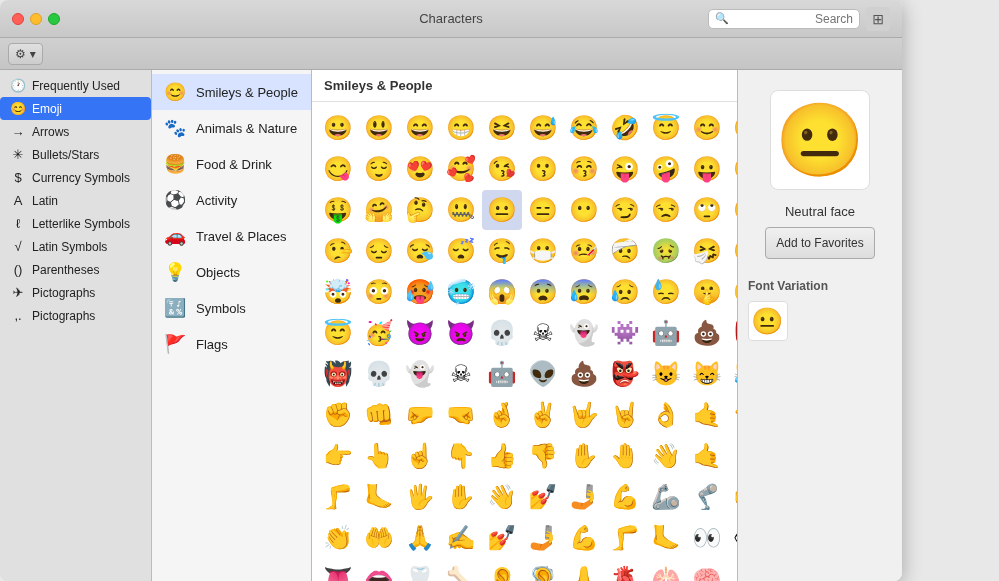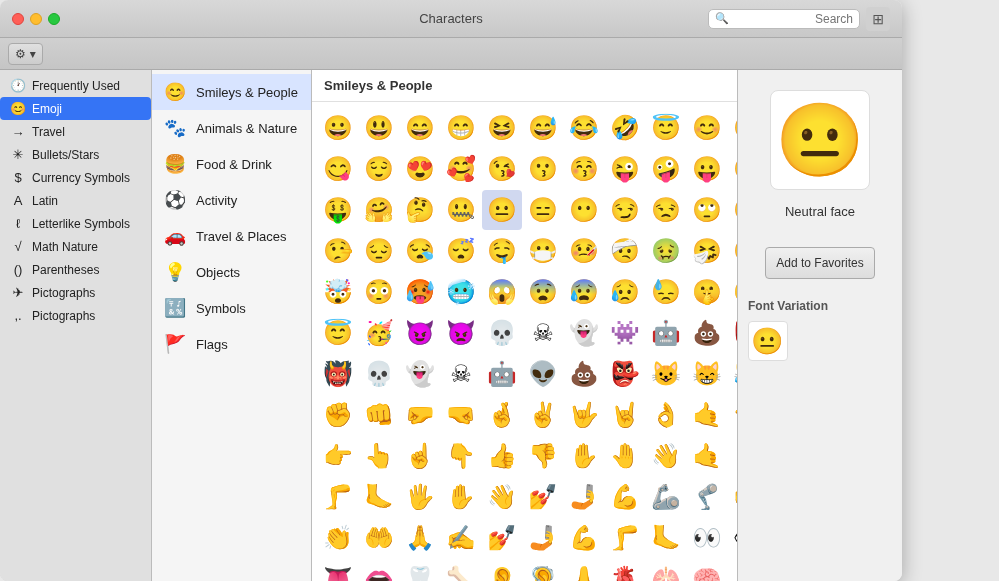--- a/index.html
+++ b/index.html
@@ -213,21 +213,21 @@
       font-size: 72px;
       background: white;
       border: 1px solid #ddd;
       border-radius: 8px;
       margin-bottom: 14px;
     }
     .emoji-name {
       font-size: 13px;
       color: #333;
       font-weight: 500;
-      margin-bottom: 28px;
+      margin-bottom: 8px;
       text-align: center;
     }
     .add-favorites-btn {
       font-size: 12px;
       color: #333;
       background: linear-gradient(to bottom, #f0f0f0, #ddd);
       border: 1px solid #aaa;
       border-radius: 4px;
       padding: 8px 10px;
       cursor: pointer;
@@ -285,41 +285,41 @@
       <div class="sidebar-item">
         <span class="icon">🕐</span>
         <span>Frequently Used</span>
       </div>
       <div class="sidebar-item selected">
         <span class="icon">😊</span>
         <span>Emoji</span>
       </div>
       <div class="sidebar-item">
         <span class="icon">→</span>
-        <span>Travel</span>
+        <span>Arrows</span>
       </div>
       <div class="sidebar-item">
         <span class="icon">✳</span>
         <span>Bullets/Stars</span>
       </div>
       <div class="sidebar-item">
         <span class="icon">$</span>
         <span>Currency Symbols</span>
       </div>
       <div class="sidebar-item">
         <span class="icon">A</span>
         <span>Latin</span>
       </div>
       <div class="sidebar-item">
         <span class="icon">ℓ</span>
         <span>Letterlike Symbols</span>
       </div>
       <div class="sidebar-item">
         <span class="icon">√</span>
-        <span>Math Nature</span>
+        <span>Latin Symbols</span>
       </div>
       <div class="sidebar-item">
         <span class="icon">()</span>
         <span>Parentheses</span>
       </div>
       <div class="sidebar-item">
         <span class="icon">✈</span>
         <span>Pictographs</span>
       </div>
       <div class="sidebar-item">

